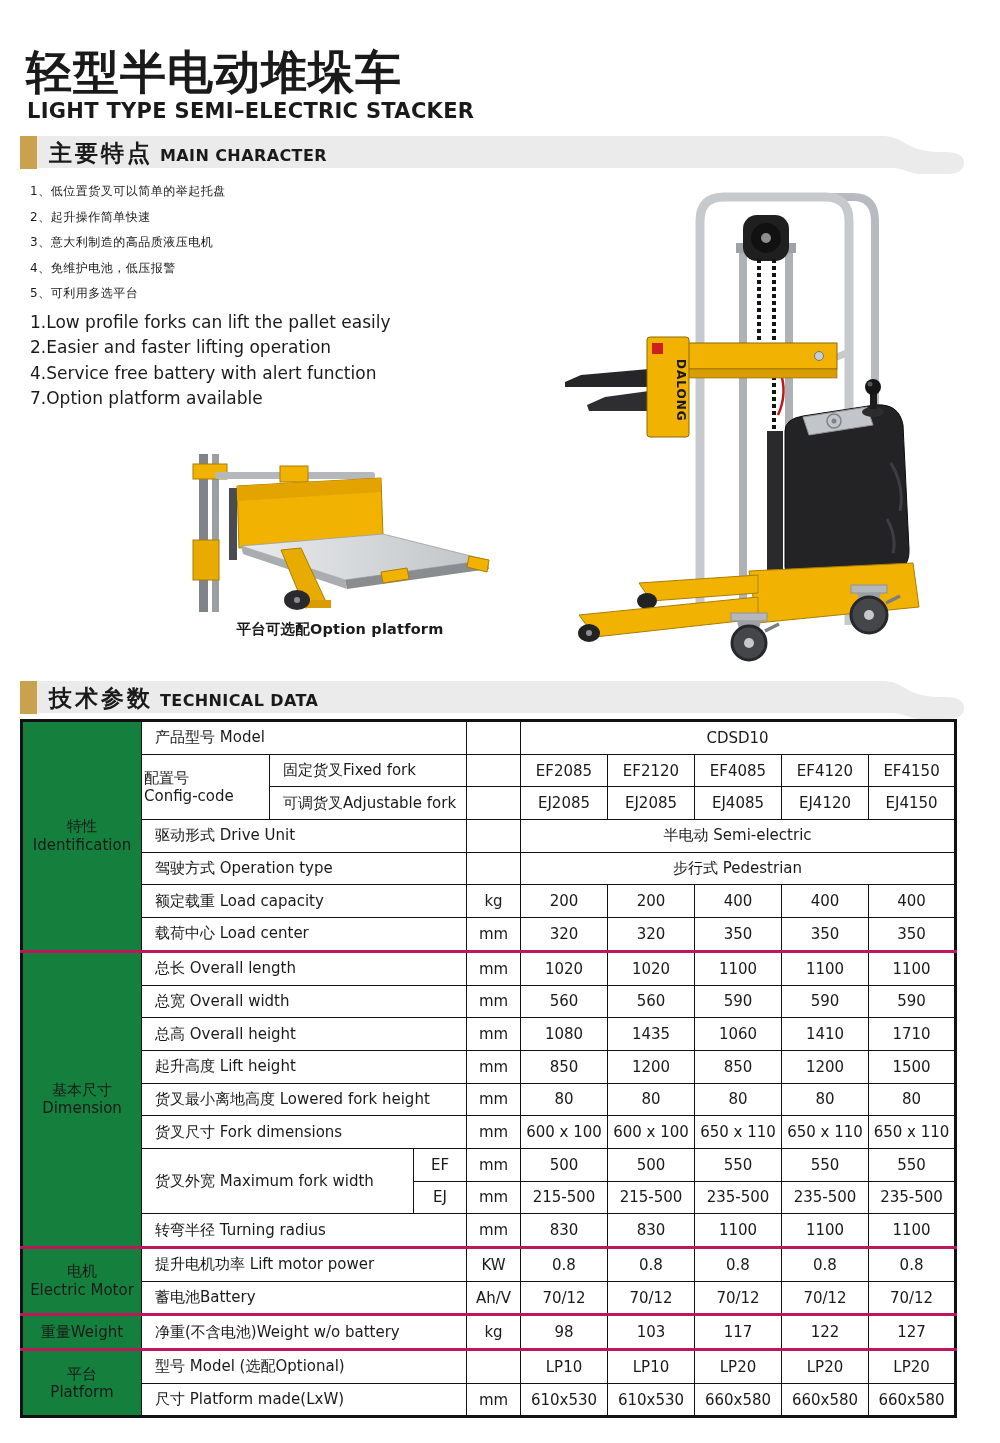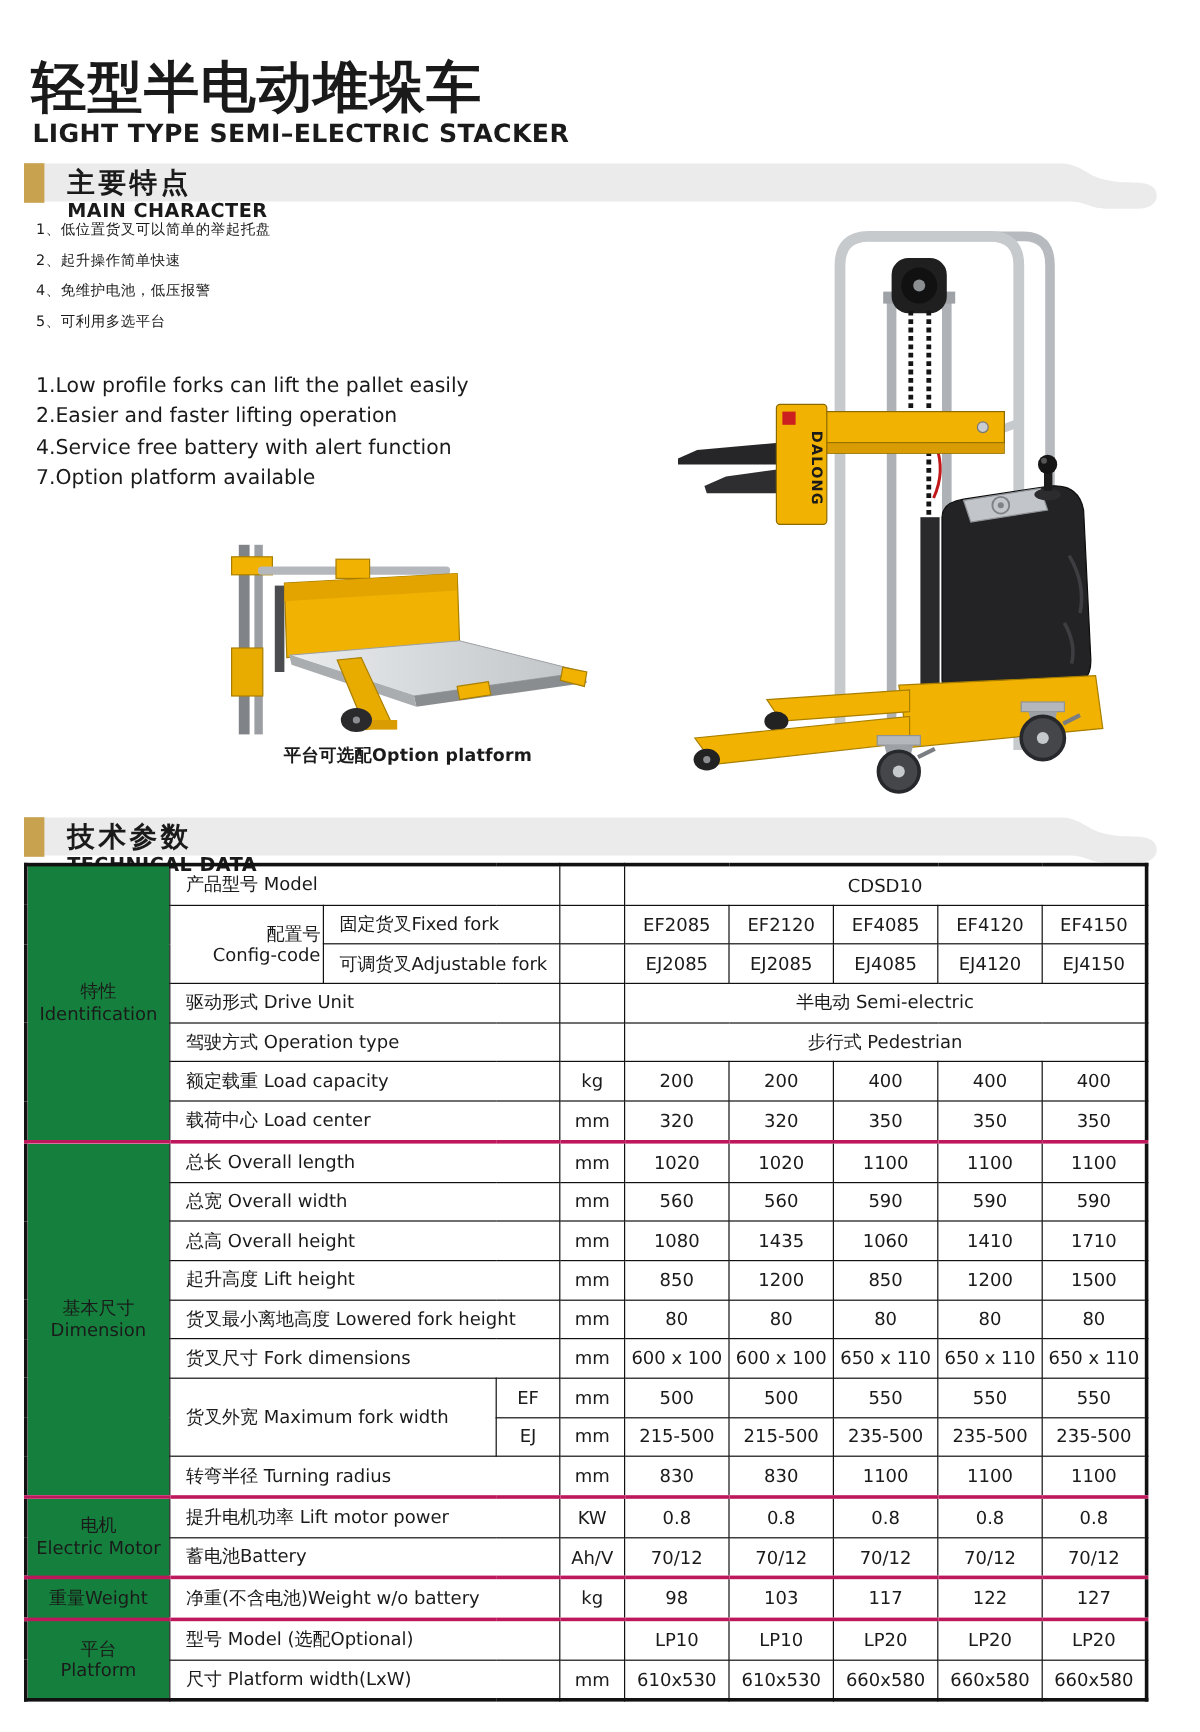--- a/index.html
+++ b/index.html
@@ -11,21 +11,21 @@
   .abs{position:absolute;}
 
   
   #title-cn{left:26px;top:42px;font-size:46px;font-weight:700;letter-spacing:1px;white-space:nowrap;}
   #title-en{left:27px;top:99px;font-size:21px;font-weight:700;letter-spacing:.3px;white-space:nowrap;}
 
   
   .section-header{left:20px;width:946px;height:40px;}
   .section-header .bar-svg{position:absolute;left:0;top:0;}
   .accent-sq{position:absolute;left:0;top:0;width:17px;height:33px;background:#c8a24e;}
-  .sec-titles{position:absolute;left:29px;top:0;height:33px;display:flex;align-items:baseline;padding-top:4px;flex-direction:column;}
+  .sec-titles{position:absolute;left:29px;top:0;height:33px;display:flex;align-items:baseline;padding-top:4px;}
   .sec-title-cn{font-size:23px;font-weight:700;letter-spacing:3px;line-height:26px;white-space:nowrap;}
   .sec-title-en{font-size:16px;font-weight:700;letter-spacing:.4px;margin-left:7px;white-space:nowrap;}
 
   
   .feat-list{left:30px;margin:0;padding:0;list-style:none;}
   #feat-cn{top:179px;font-size:12px;line-height:25.6px;letter-spacing:.5px;}
   #feat-en{top:310px;font-size:17px;line-height:25.4px;}
 
   
   #fig-platform{left:185px;top:448px;width:310px;height:196px;}
@@ -33,21 +33,21 @@
     font-size:14.5px;font-weight:600;letter-spacing:.2px;}
   #fig-stacker{left:553px;top:163px;width:412px;height:507px;}
 
   
   #tech-table{position:absolute;left:20px;top:719px;width:937px;border-collapse:collapse;
     table-layout:fixed;border:3px solid #111;}
   #tech-table td{border:1.5px solid #111;height:31.7px;padding:0 2px;font-size:15px;
     text-align:center;vertical-align:middle;overflow:hidden;white-space:nowrap;}
   #tech-table td.g{background:#15803d;line-height:1.25;white-space:normal;}
   #tech-table td.lbl{text-align:left;padding-left:13px;}
-  #tech-table td.lbl2{text-align:right;line-height:1.2;white-space:normal;}
+  #tech-table td.lbl2{text-align:left;line-height:1.2;white-space:normal;}
   #tech-table tr.sep td{border-top:3px solid #be185d;}
   .blk{display:block;}
 </style>
 </head>
 <body>
 
 <div class="abs" id="title-cn">轻型半电动堆垛车</div>
 <div class="abs" id="title-en">LIGHT TYPE SEMI–ELECTRIC STACKER</div>
 
 <div class="abs section-header" style="top:136px;">
@@ -57,20 +57,21 @@
   <div class="accent-sq"></div>
   <div class="sec-titles">
     <span class="sec-title-cn">主要特点</span>
     <span class="sec-title-en">MAIN CHARACTER</span>
   </div>
 </div>
 
 <ul class="abs feat-list" id="feat-cn">
     <li>1、低位置货叉可以简单的举起托盘</li>
     <li>2、起升操作简单快速</li>
+    <li>3、意大利制造的高品质液压电机</li>
     <li>4、免维护电池，低压报警</li>
     <li>5、可利用多选平台</li>
   </ul>
 <ul class="abs feat-list" id="feat-en">
     <li>1.Low profile forks can lift the pallet easily</li>
     <li>2.Easier and faster lifting operation</li>
     <li>4.Service free battery with alert function</li>
     <li>7.Option platform available</li>
   </ul>
 
@@ -411,21 +412,21 @@
       </td>
       <td class="lbl" colspan="3">型号 Model  (选配Optional)</td>
       <td></td>
     <td>LP10</td>
         <td>LP10</td>
         <td>LP20</td>
         <td>LP20</td>
         <td>LP20</td>
       </tr>
     <tr>
-      <td class="lbl" colspan="3">尺寸 Platform width(LxW)</td>
+      <td class="lbl" colspan="3">尺寸 Platform made(LxW)</td>
       <td>mm</td>
     <td>610x530</td>
         <td>610x530</td>
         <td>660x580</td>
         <td>660x580</td>
         <td>660x580</td>
       </tr>
   </tbody>
 </table>
 

